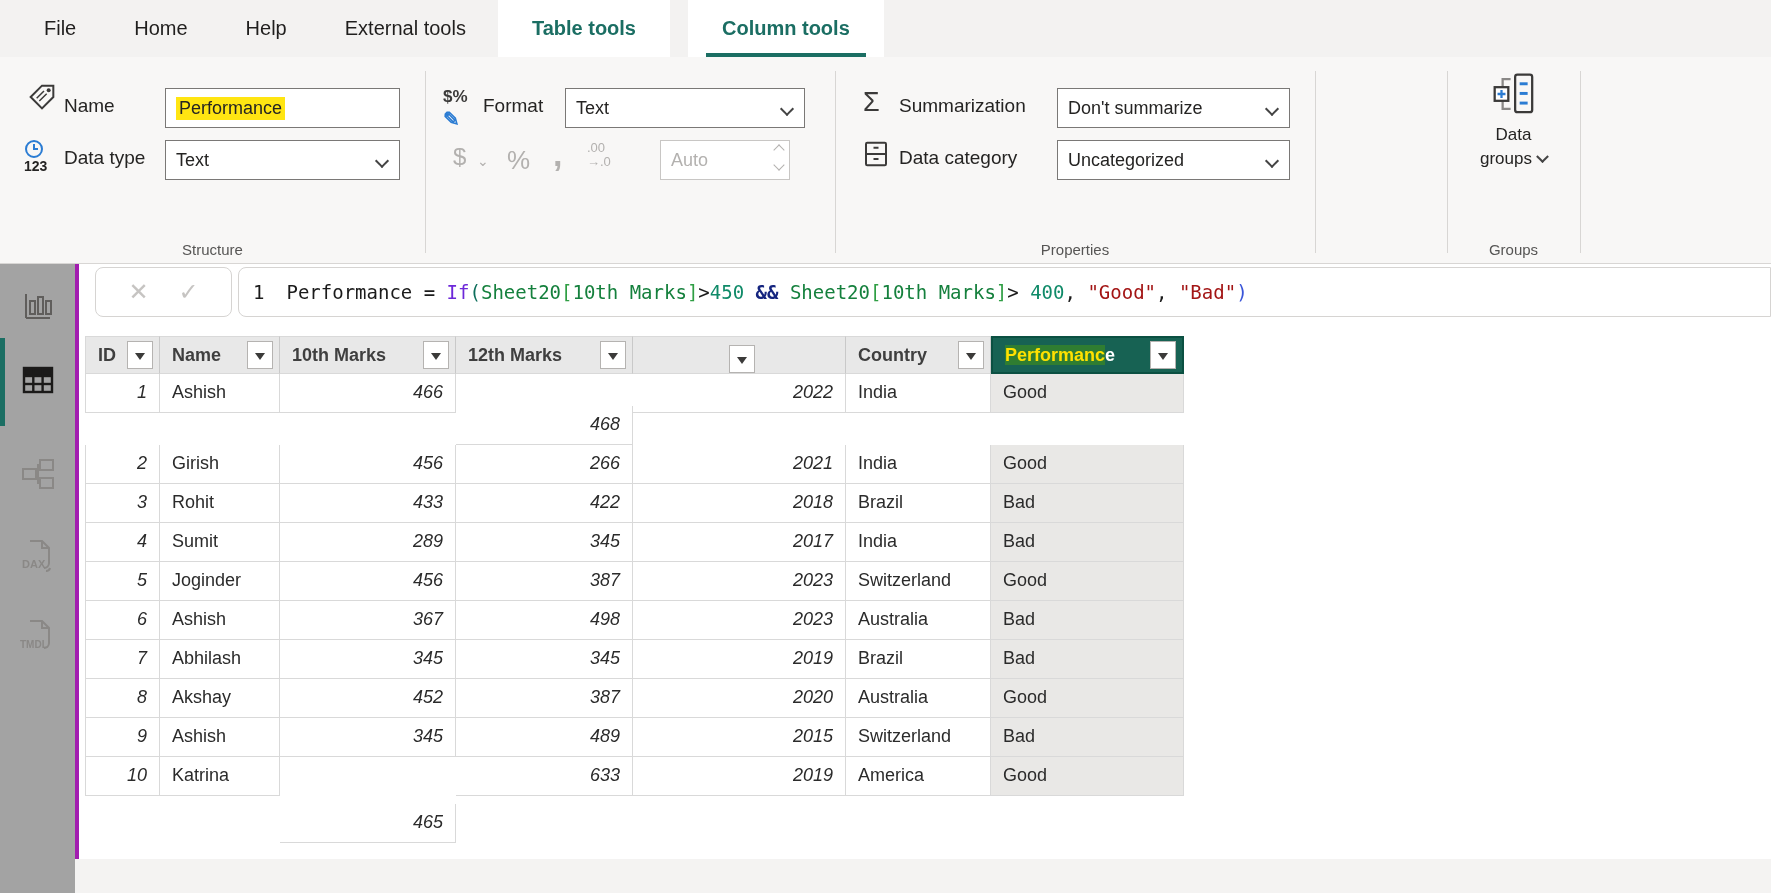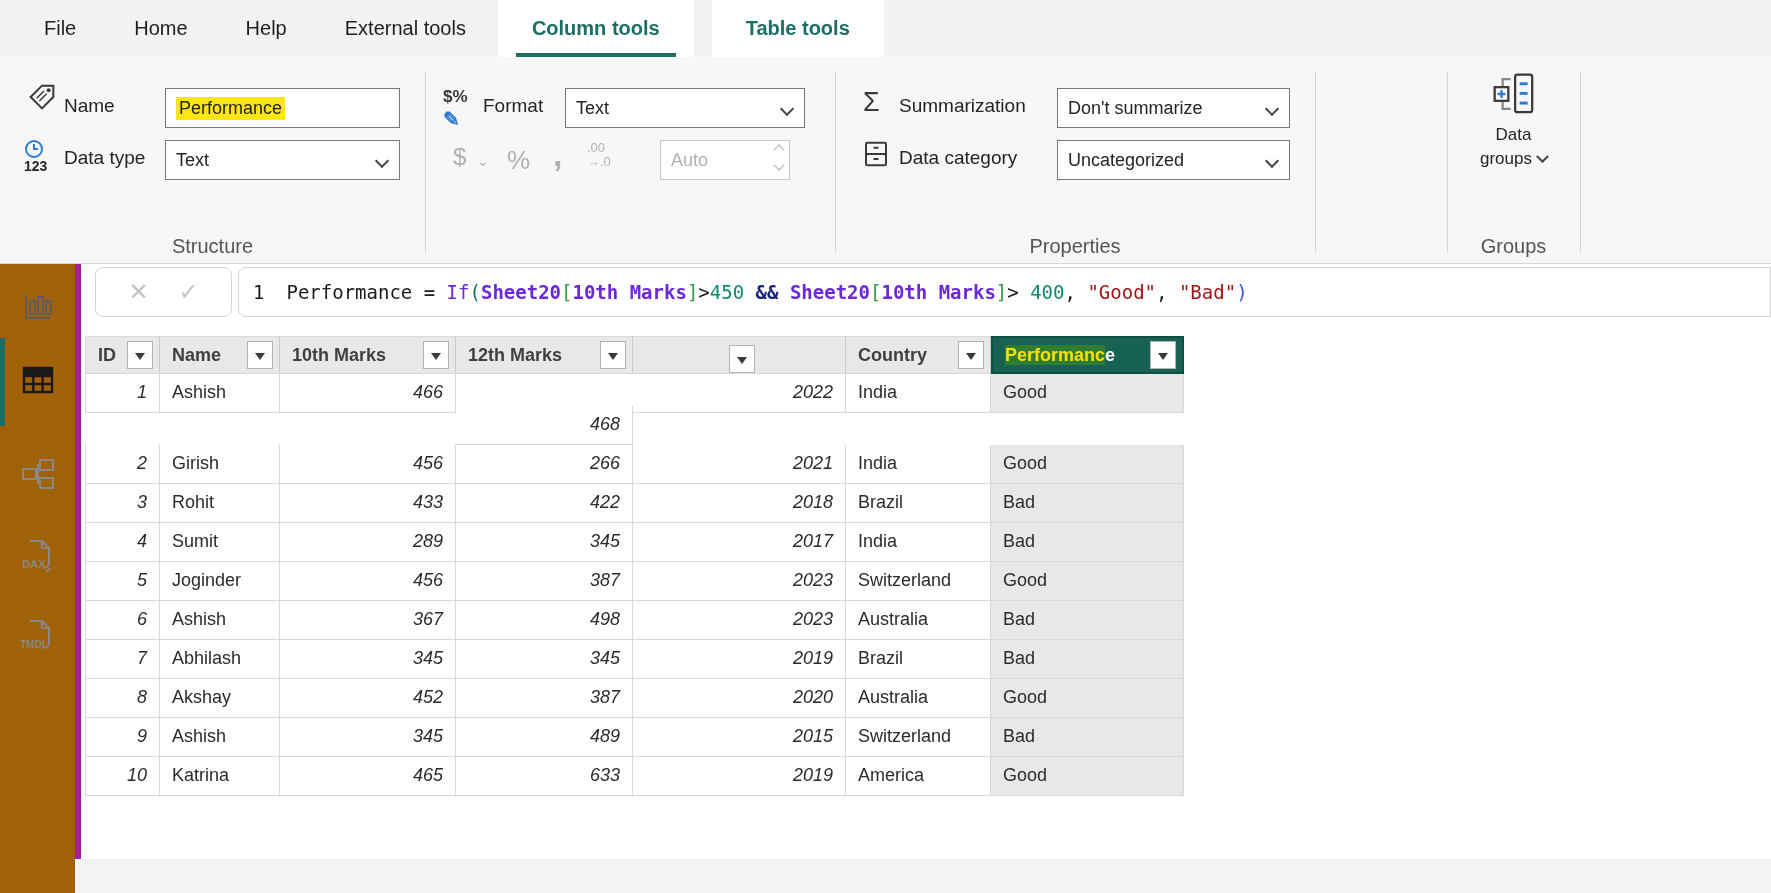--- a/index.html
+++ b/index.html
@@ -12,21 +12,21 @@
   .menu-item{font-size:20px;color:#201f1e;padding:0 14px;margin-left:30px;cursor:default;}
   .ctx-tab{position:relative;height:57px;display:flex;align-items:center;background:#fff;
            padding:0 34px;margin-left:18px;font-size:20px;font-weight:bold;color:var(--teal);}
   .ctx-tab .tab-underline{position:absolute;left:18px;right:18px;bottom:0;height:4px;background:var(--teal);}
 
   
   #ribbon{position:absolute;left:0;top:57px;width:100%;height:206px;background:#f8f7f6;
           border-bottom:1px solid #d8d6d4;}
   .rgroup{position:absolute;top:0;height:206px;}
   .rgroup-label{position:absolute;bottom:5px;left:0;width:100%;text-align:center;
-                font-size:20px;color:#565554;}
+                font-size:15px;color:#565554;}
   .rdivider{position:absolute;top:14px;bottom:10px;width:1px;background:#d8d6d4;}
   .rlabel{position:absolute;font-size:19px;color:#252423;white-space:nowrap;}
   .rinput,.rselect{position:absolute;height:40px;background:#fff;border:1px solid #7a7876;
           box-sizing:border-box;font-size:18px;line-height:38px;padding:0 10px;white-space:nowrap;overflow:hidden;}
   .rselect{padding-right:28px;}
   .chev{position:absolute;right:12px;top:15px;width:8px;height:8px;border-right:2px solid #444;
         border-bottom:2px solid #444;transform:rotate(45deg);}
   .chev-inline{display:inline-block;width:7px;height:7px;border-right:2px solid #444;
         border-bottom:2px solid #444;transform:rotate(45deg) translate(-2px,-2px);margin-left:6px;}
   .hl-yellow{background:var(--yellow);padding:1px 3px 2px 3px;}
@@ -38,36 +38,36 @@
   .spin-up,.spin-dn{width:7px;height:7px;border-right:1.5px solid #b3b1af;border-bottom:1.5px solid #b3b1af;}
   .spin-up{transform:rotate(-135deg);}
   .spin-dn{transform:rotate(45deg);}
   .bigbtn{position:absolute;top:12px;left:0;width:100%;text-align:center;cursor:default;}
   .bigbtn .blabel{font-size:17px;color:#252423;line-height:24px;}
   .sigma{font-size:27px;color:#3b3a39;}
   .fmticon{font-size:17px;font-weight:bold;color:#3b3a39;}
   .fmticon .pencil{color:#2b7cd3;font-size:20px;}
 
   
-  #sidebar{position:absolute;left:0;top:264px;width:75px;bottom:0;background:#a16207;
-           border-right:6px solid #a21caf;}
+  #sidebar{position:absolute;left:0;top:264px;width:75px;bottom:0;background:#a3a3a3;
+           border-right:4px solid #a21caf;}
   .side-item{position:absolute;left:0;width:75px;height:72px;display:flex;align-items:center;justify-content:center;}
   .side-indicator{position:absolute;left:0;top:-8px;width:5px;height:88px;background:var(--teal);}
 
   
   #fx-buttons{position:absolute;left:95px;top:267px;width:137px;height:50px;background:#fff;
               border:1px solid #d6d4d2;border-radius:8px;box-sizing:border-box;
               display:flex;align-items:center;justify-content:center;gap:30px;}
   .fx-btn{font-size:24px;color:#c6c4c2;line-height:1;cursor:default;}
   #fx-box{position:absolute;left:238px;top:267px;right:0;height:50px;background:#fff;
           border:1px solid #d6d4d2;border-radius:8px 0 0 8px;box-sizing:border-box;
           font-family:"DejaVu Sans Mono",monospace;font-size:19px;line-height:48px;
           padding-left:14px;white-space:nowrap;overflow:hidden;}
   #fx-line-no{margin-right:22px;color:#1b1b1b;}
-  .tk-plain{color:#1b1b1b;} .tk-kw{color:#6d28d9;} .tk-ref{color:#6d28d9;font-weight:bold;}
+  .tk-plain{color:#1b1b1b;} .tk-kw{color:#6d28d9;} .tk-ref{color:#15803d;}
   .tk-bracket{color:#2f9e44;} .tk-num{color:#0f8a68;} .tk-op{color:#15257f;font-weight:bold;}
   .tk-str{color:#a31515;} .tk-paren{color:#0e6f5c;} .tk-cparen{color:#3a55d9;}
 
   
   #datatable{position:absolute;left:85px;top:336px;}
   .trow{display:flex;}
   .tcell{box-sizing:border-box;height:39px;line-height:37px;padding:0 12px;background:#fff;
          border-right:1px solid #d9d9d9;border-bottom:1px solid #d9d9d9;color:#2b2b2b;
          font-size:18px;white-space:nowrap;overflow:hidden;}
   .trow .tcell:first-child{border-left:1px solid #d9d9d9;}
@@ -89,22 +89,22 @@
 </head>
 <body>
 
 <div id="app">
 
   <div id="menubar">
       <div class="menu-item">File</div>
       <div class="menu-item">Home</div>
       <div class="menu-item">Help</div>
       <div class="menu-item">External tools</div>
+      <div class="ctx-tab">Table tools</div>
       <div class="ctx-tab">Column tools<div class="tab-underline"></div></div>
-      <div class="ctx-tab">Table tools</div>
     </div>
 
   <div id="ribbon">
 
     <div class="rgroup" style="left:0;width:425px;">
       <span class="ricon" style="left:26px;top:24px;">
         <svg width="32" height="32" viewBox="0 0 24 24">
             <path d="M3.5 12 L12 3.5 H20.5 V12 L12 20.5 Z" fill="none" stroke="#3b3a39" stroke-width="1.5"></path>
             <circle cx="17" cy="7" r="1.5" fill="#3b3a39"></circle>
             <path d="M8 13 L13.5 7.5 M10 15 L15.5 9.5" stroke="#3b3a39" stroke-width="1.1"></path>
@@ -383,21 +383,21 @@
         <div class="tcell" style="width: 120px;">Ashish</div>
         <div class="tcell ar it" style="width: 176px;">345</div>
         <div class="tcell ar it" style="width: 177px;">489</div>
         <div class="tcell ar it" style="width: 213px;">2015</div>
         <div class="tcell" style="width: 145px;">Switzerland</div>
         <div class="tcell perf-cell" style="width: 193px;">Bad</div>
       </div>
       <div class="trow">
         <div class="tcell ar it" style="width: 75px;">10</div>
         <div class="tcell" style="width: 120px;">Katrina</div>
-        <div class="tcell ar it" style="width: 176px;">465</div>
+        <div class="tcell ar it" style="width: 176px; margin-top: 47px;">465</div>
         <div class="tcell ar it" style="width: 177px;">633</div>
         <div class="tcell ar it" style="width: 213px;">2019</div>
         <div class="tcell" style="width: 145px;">America</div>
         <div class="tcell perf-cell" style="width: 193px;">Good</div>
       </div>
     </div>
 
   <div id="bottom-strip"></div>
 </div>
 

